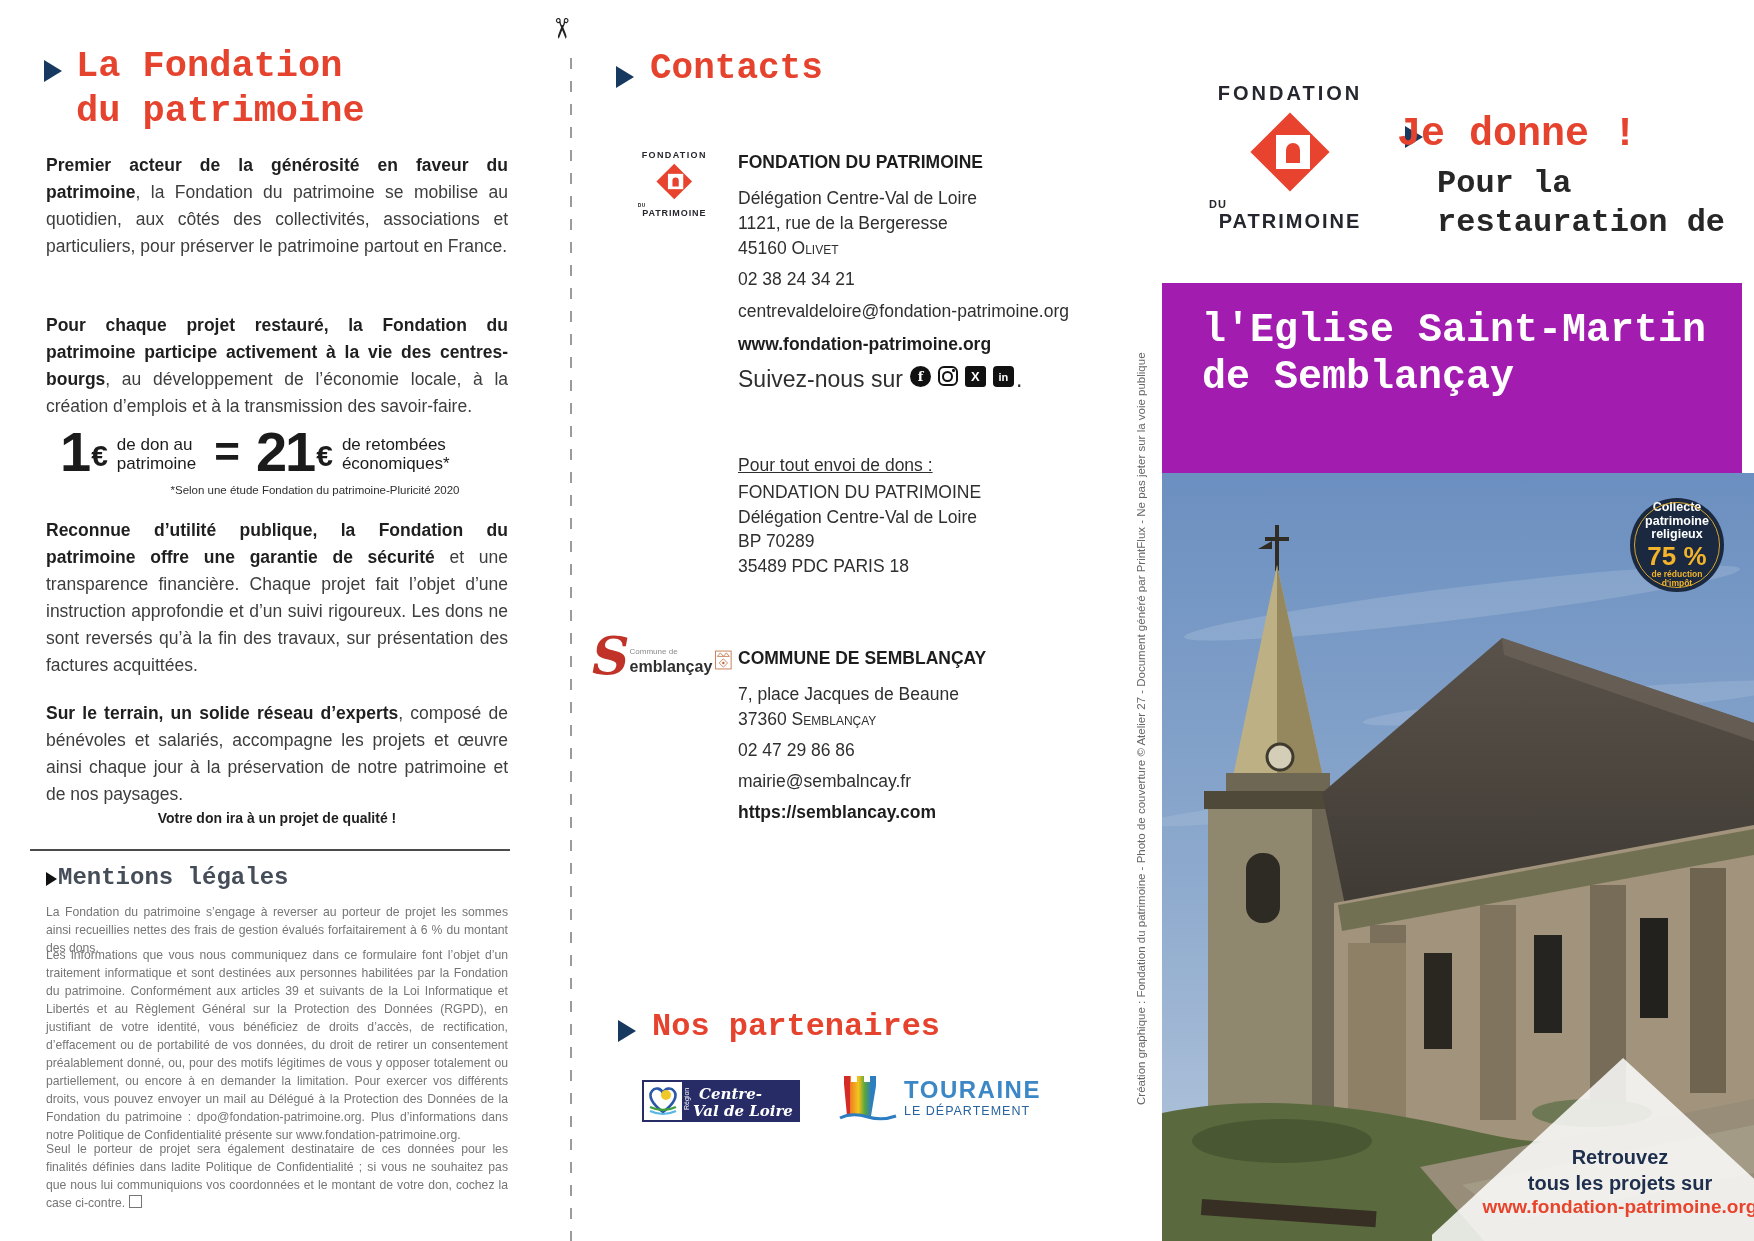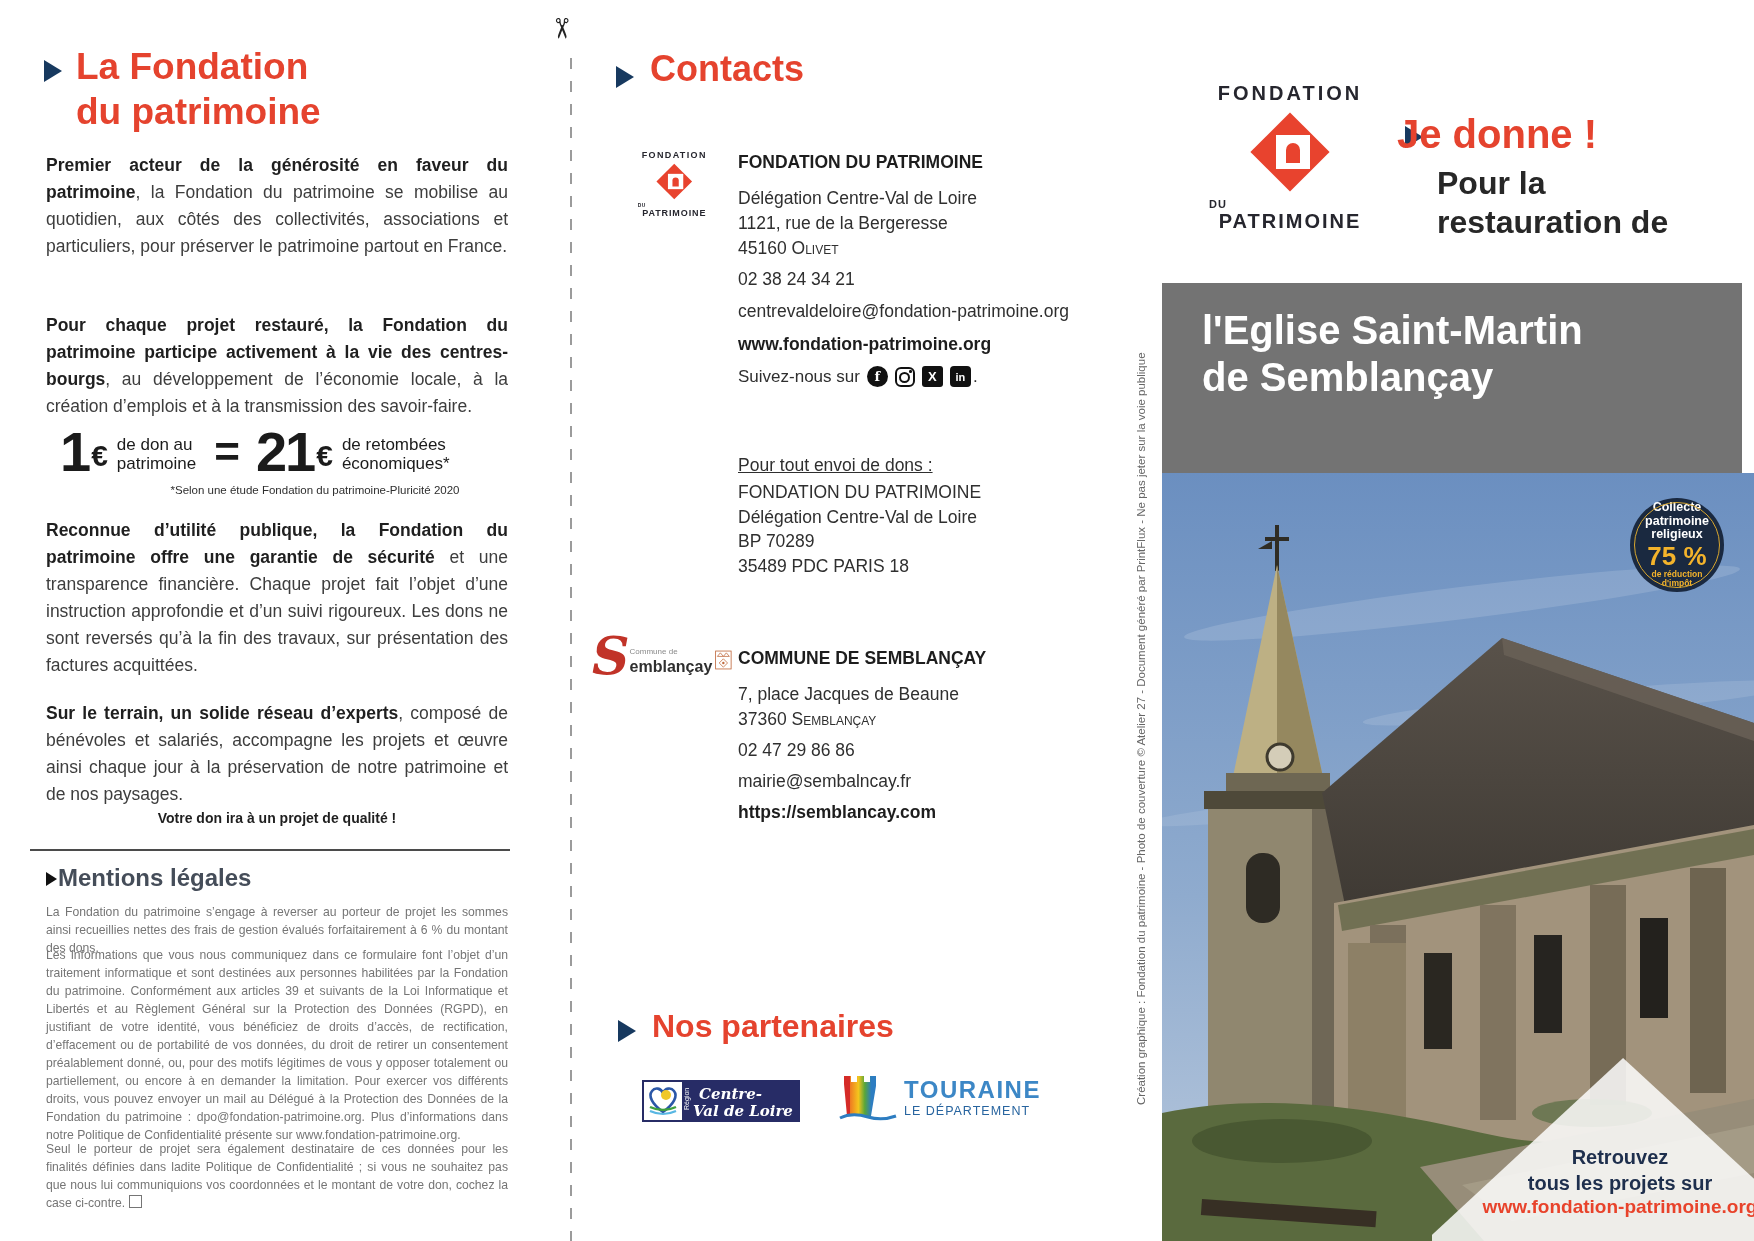--- a/index.html
+++ b/index.html
@@ -3,21 +3,21 @@
 <meta charset="utf-8">
 <style>
   html,body{margin:0;padding:0;background:#e8e8e8}
   #page{position:relative;width:1754px;height:1241px;background:#ffffff;overflow:hidden;
         font-family:"Liberation Sans",sans-serif;color:#3a3a3a}
   
   .abs{position:absolute}
   .tri{width:0;height:0;border-top:11px solid transparent;border-bottom:11px solid transparent;
        border-left:18px solid #17395f}
   .tri.sm{border-top:7px solid transparent;border-bottom:7px solid transparent;border-left:11px solid #111}
-  .serif{font-family:Liberation Sans, sans-serif}
+  .serif{font-family:Liberation Mono, monospace}
   .red-h{color:#e5432e;font-weight:700}
   
   .l-title{left:76px;top:44px;font-size:37px;line-height:45px;width:300px}
   .para{left:46px;width:462px;text-align:justify;font-size:17.5px;line-height:27px;color:#3d3d3d}
   .para b{color:#1f1f1f}
   .stat{left:60px;top:424px;display:flex;align-items:center;color:#1b1b1b;white-space:nowrap}
   .stat .num{font-size:56px;font-weight:800;letter-spacing:-2px;line-height:56px}
   .stat .euro{font-size:30px;font-weight:800;margin:8px 0 0 2px}
   .stat .lbl{font-size:17px;font-weight:400;line-height:19px;margin:4px 0 0 9px}
   .stat .eq{font-size:44px;font-weight:800;margin:0 16px 0 18px}
@@ -30,21 +30,21 @@
   
   .fold{left:570px;top:58px;bottom:0;width:2px;
         background:repeating-linear-gradient(180deg,#9b9b9b 0 11px,transparent 11px 23px)}
   .scissors{left:550px;top:12px;font-size:28px;color:#222;transform:rotate(90deg)}
   
   .m-h{left:650px;top:48px;font-size:36px}
   .mid{left:738px;font-size:17.5px;color:#2f2f2f;white-space:nowrap}
   .mid.b{font-weight:700;color:#1d1d1d}
   .mid.sc{font-variant:small-caps}
   .u{text-decoration:underline}
-  .follow-row{left:738px;top:366px;display:flex;align-items:flex-end;gap:7px;font-size:17px;color:#2f2f2f}
+  .follow-row{left:738px;top:366px;display:flex;align-items:flex-start;gap:7px;font-size:23px;color:#2f2f2f}
   .sicon{width:21px;height:21px;display:flex;align-items:center;justify-content:center;
          background:#111;color:#fff;font-weight:700;font-size:13px}
   .sicon.fb{border-radius:50%}
   .sicon.fb::after{content:"f";font-family:"DejaVu Serif",serif}
   .sicon.ig{background:#fff;border:2.5px solid #111;border-radius:6px;position:relative;width:16px;height:16px}
   .sicon.ig::before{content:"";width:7px;height:7px;border:2.5px solid #111;border-radius:50%}
   .sicon.ig::after{content:"";position:absolute;top:1px;right:1px;width:2.5px;height:2.5px;background:#111;border-radius:50%}
   .sicon.x{border-radius:3px}
   .sicon.x::after{content:"X"}
   .sicon.li{border-radius:4px;font-size:11px}
@@ -67,21 +67,21 @@
   .commune-logo .rest{font-size:16px;color:#2f2f2f;font-weight:600}
   
   .p-h{left:652px;top:1008px;font-size:32px}
   .region-logo{left:642px;top:1080px}
   .touraine-logo{left:838px;top:1072px}
   
   .big-logo{left:1205px;top:82px}
   .jd-tri{left:1405px;top:126px}
   .jd{left:1397px;top:112px;font-size:40px}
   .pour{left:1437px;top:164px;font-size:32px;line-height:39px;color:#272727;font-weight:700;width:300px}
-  .banner{left:1162px;top:283px;width:580px;height:190px;background:#737373;color:#fff}
+  .banner{left:1162px;top:283px;width:580px;height:190px;background:#a21caf;color:#fff}
   .banner .txt{position:absolute;left:40px;top:24px;font-size:40px;line-height:47px;font-weight:700}
   .photo{left:1162px;top:473px;width:592px;height:768px}
   .badge{left:1630px;top:498px;width:94px;height:94px;border-radius:50%;background:#1a2940;
          display:flex;align-items:center;justify-content:center;text-align:center}
   .badge .ring{position:absolute;inset:4px;border:1.6px solid #d8a62e;border-radius:50%}
   .badge .w{color:#fff;font-size:12.5px;line-height:13.5px;font-weight:700}
   .badge .g{color:#f3b32b;font-size:26px;line-height:28px;font-weight:800}
   .badge .gs{color:#f3b32b;font-size:8.5px;line-height:9.5px;font-weight:700}
   .overlay{left:1432px;top:1058px;width:330px;height:183px;background:rgba(255,255,255,.84);
            clip-path:polygon(57.9% 0,-2% 100%,118% 100%)}

